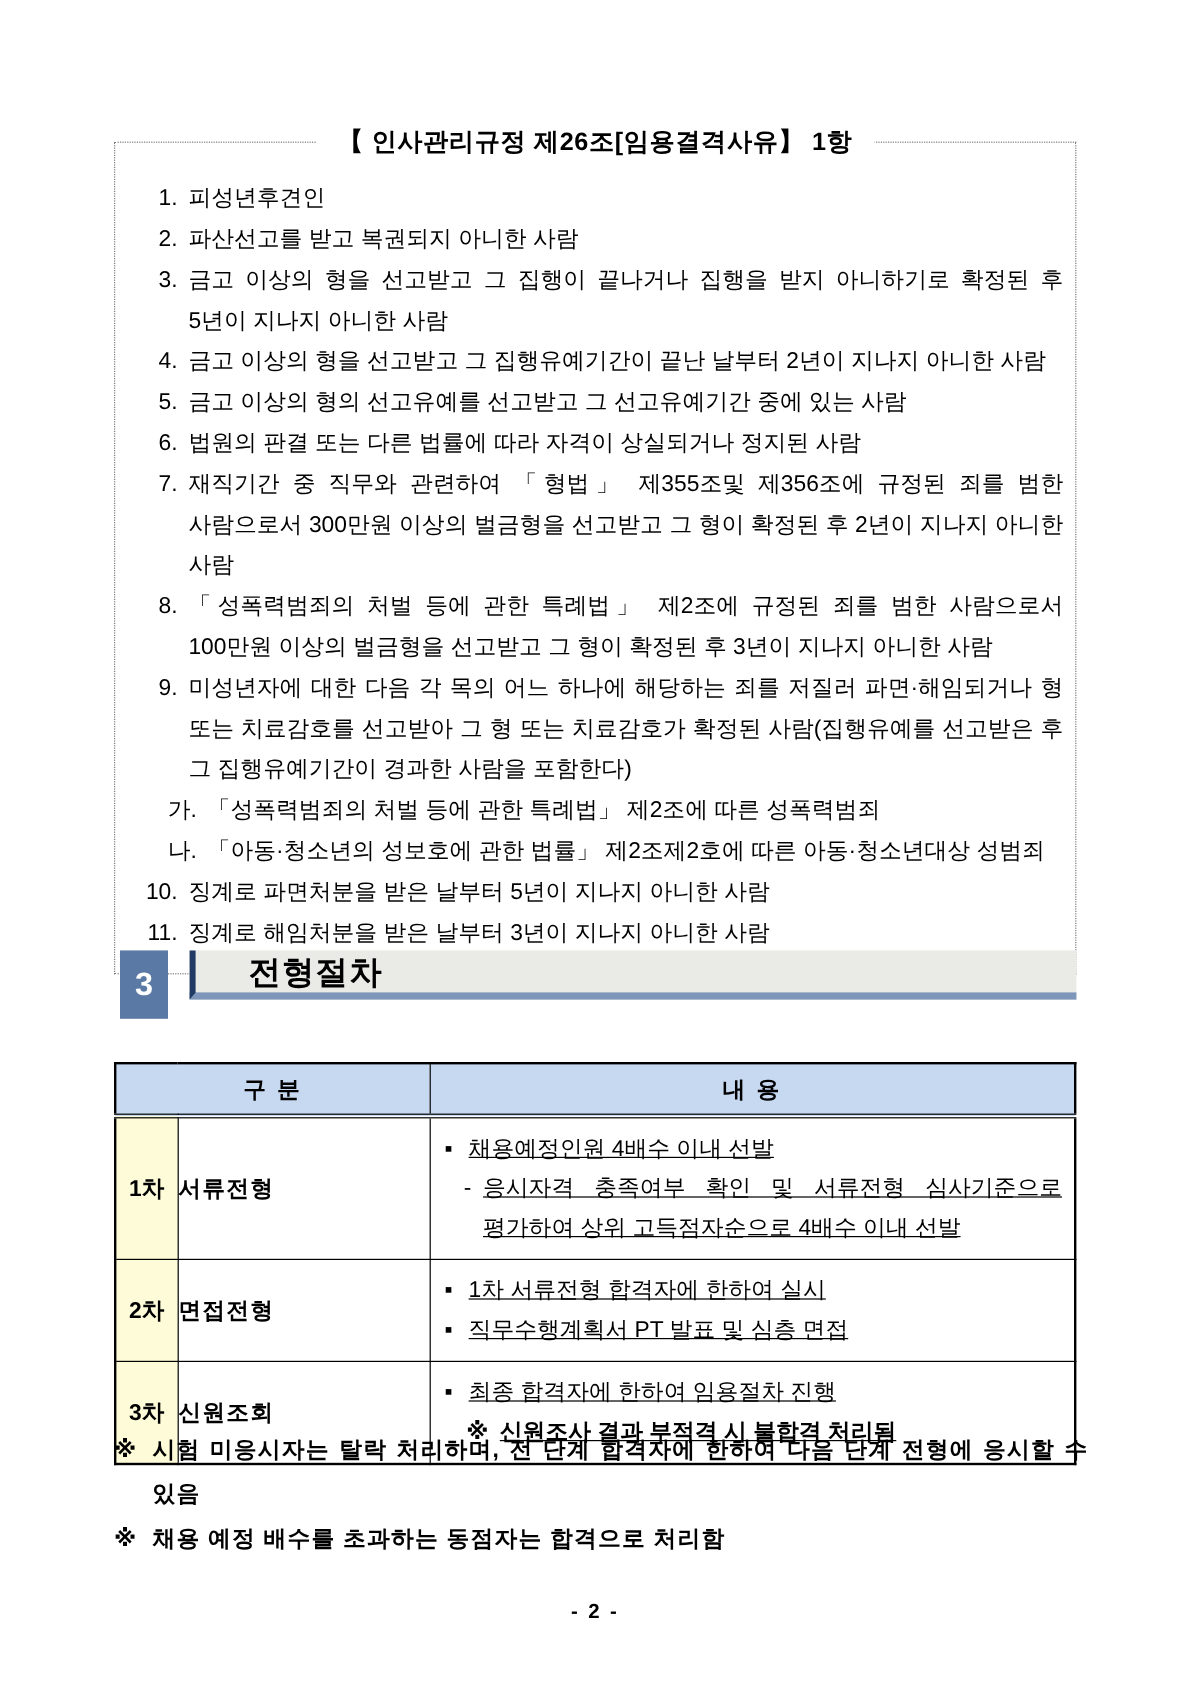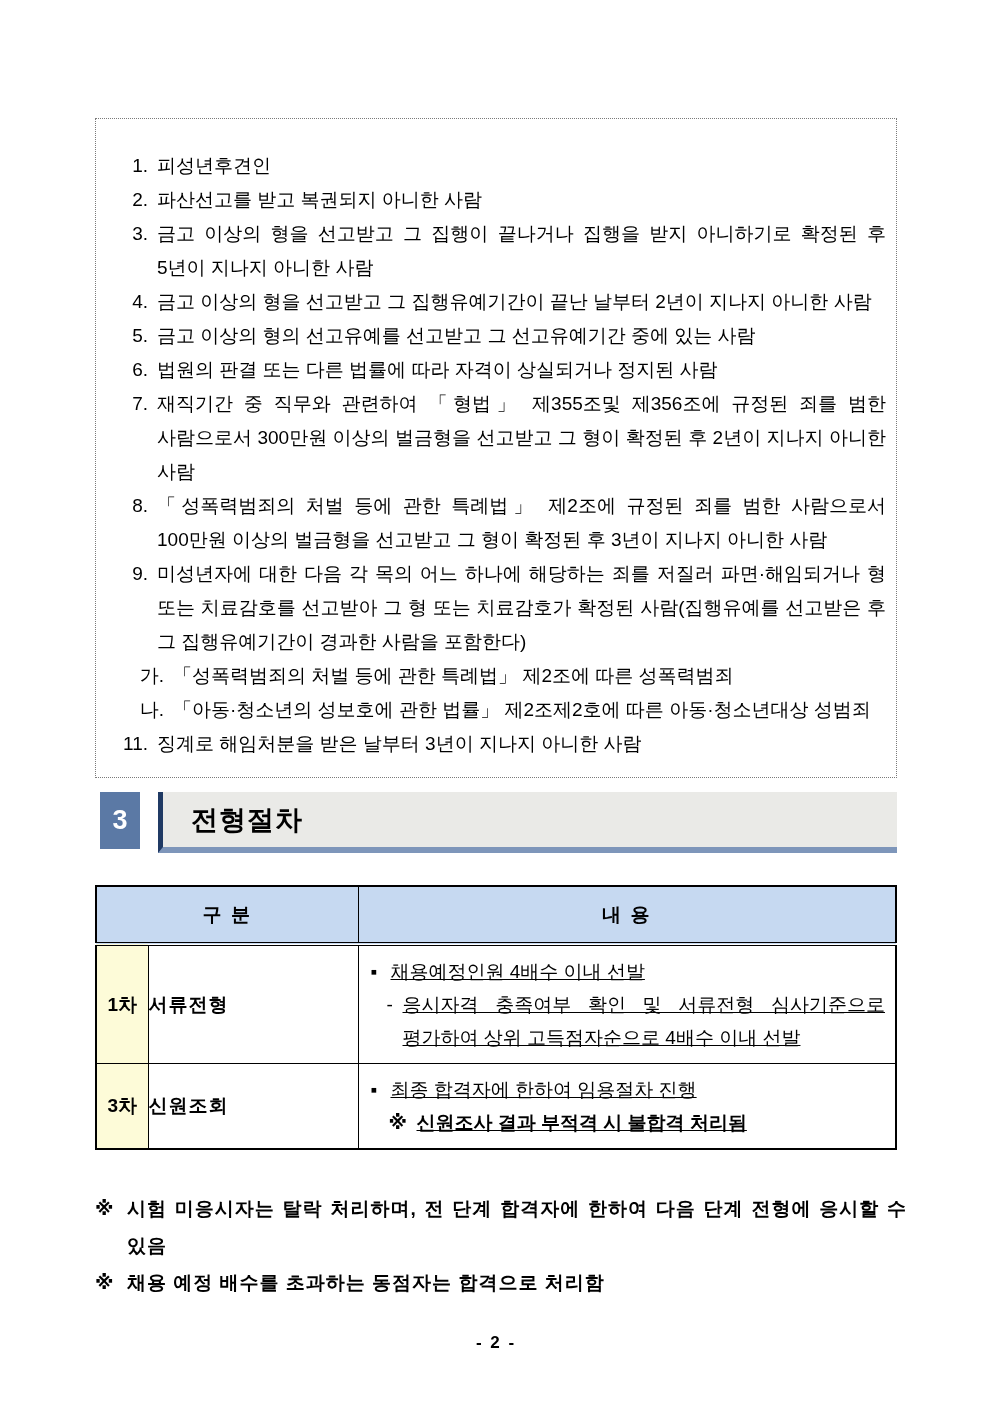--- a/index.html
+++ b/index.html
@@ -32,40 +32,40 @@
   .item.sub .no { flex-basis:56px; }
 
   
   .section { position:absolute; left:100px; top:792px; width:797px; display:flex; align-items:flex-start; }
   .sec-num {
     width:40px; height:57px; background:#5b79a5;
     color:#ffffff; font-size:27px; font-weight:bold;
     display:flex; align-items:center; justify-content:center;
   }
   .sec-bar {
-    margin-left:18px; width:739px; height:61px;
+    margin-left:18px; width:739px; height:41px;
     background:#eaeae7;
     border-left:5px solid #203a64;
     border-bottom:6px solid #7e96ba;
     display:flex; align-items:center;
-    padding-left:28px;
+    padding-left:44px;
     font-size:27px; font-weight:bold; letter-spacing:1px;
   }
 
   
   table.proc {
     position:absolute; left:95px; top:885px;
     width:802px; border-collapse:collapse;
     border:2px solid #000;
     font-size:19px;
   }
   table.proc td { border:1px solid #000; vertical-align:middle; }
   td.head {
     background:#c6d9f1; font-weight:bold; text-align:center;
-    height:58px; border-bottom:4px double #000 !important;
+    height:44px; border-bottom:4px double #000 !important;
     letter-spacing:2px;
   }
   td.stage {
     background:#fdfbd8; width:52px; font-weight:bold; text-align:center;
   }
   td.name  { width:210px; font-weight:bold; text-align:left; letter-spacing:1px; }
   td.content { padding:9px 10px 9px 12px; }
   .line { display:flex; line-height:33px; }
   .line .mk { flex:0 0 20px; }
   .line .lt { flex:1; text-align:justify; word-break:keep-all;text-decoration:underline; }
@@ -91,20 +91,21 @@
     position:absolute; left:0; right:0; top:1333px;
     text-align:center; font-size:17px; font-weight:bold; letter-spacing:2px;
   }
 </style>
 </head>
 <body>
 
 <div class="page">
 
   <div class="notice-box">
+    <div class="notice-title">【 인사관리규정 제26조[임용결격사유】 1항</div>
 
     <div class="item">
       <span class="no">1.</span>
       <span class="txt">피성년후견인</span>
     </div>
     <div class="item">
       <span class="no">2.</span>
       <span class="txt">파산선고를 받고 복권되지 아니한 사람</span>
     </div>
     <div class="item">
@@ -135,20 +136,24 @@
       <span class="no">9.</span>
       <span class="txt">미성년자에 대한 다음 각 목의 어느 하나에 해당하는 죄를 저질러 파면·해임되거나 형 또는 치료감호를 선고받아 그 형 또는 치료감호가 확정된 사람(집행유예를 선고받은 후 그 집행유예기간이 경과한 사람을 포함한다)</span>
     </div>
     <div class="item sub">
       <span class="no">가.</span>
       <span class="txt">「성폭력범죄의 처벌 등에 관한 특례법」 제2조에 따른 성폭력범죄</span>
     </div>
     <div class="item sub">
       <span class="no">나.</span>
       <span class="txt">「아동·청소년의 성보호에 관한 법률」 제2조제2호에 따른 아동·청소년대상 성범죄</span>
+    </div>
+    <div class="item">
+      <span class="no">10.</span>
+      <span class="txt">징계로 파면처분을 받은 날부터 5년이 지나지 아니한 사람</span>
     </div>
     <div class="item">
       <span class="no">11.</span>
       <span class="txt">징계로 해임처분을 받은 날부터 3년이 지나지 아니한 사람</span>
     </div>
   </div>
 
   <div class="section">
     <div class="sec-num">3</div>
     <div class="sec-bar">
@@ -170,20 +175,34 @@
           <span class="mk">▪</span>
           <span class="lt">채용예정인원 4배수 이내 선발</span>
         </div>
         <div class="line dash">
           <span class="mk">-</span>
           <span class="lt">응시자격 충족여부 확인 및 서류전형 심사기준으로 평가하여 상위 고득점자순으로 4배수 이내 선발</span>
         </div>
       </td>
     </tr>
     <tr>
+      <td class="stage r2">2차</td>
+      <td class="name r2">면접전형</td>
+      <td class="content r2">
+        <div class="line">
+          <span class="mk">▪</span>
+          <span class="lt">1차 서류전형 합격자에 한하여 실시</span>
+        </div>
+        <div class="line">
+          <span class="mk">▪</span>
+          <span class="lt">직무수행계획서 PT 발표 및 심층 면접</span>
+        </div>
+      </td>
+    </tr>
+    <tr>
       <td class="stage r3">3차</td>
       <td class="name r3">신원조회</td>
       <td class="content r3">
         <div class="line">
           <span class="mk">▪</span>
           <span class="lt">최종 합격자에 한하여 임용절차 진행</span>
         </div>
         <div class="line note">
           <span class="mk">※</span>
           <span class="lt">신원조사 결과 부적격 시 불합격 처리됨</span>

